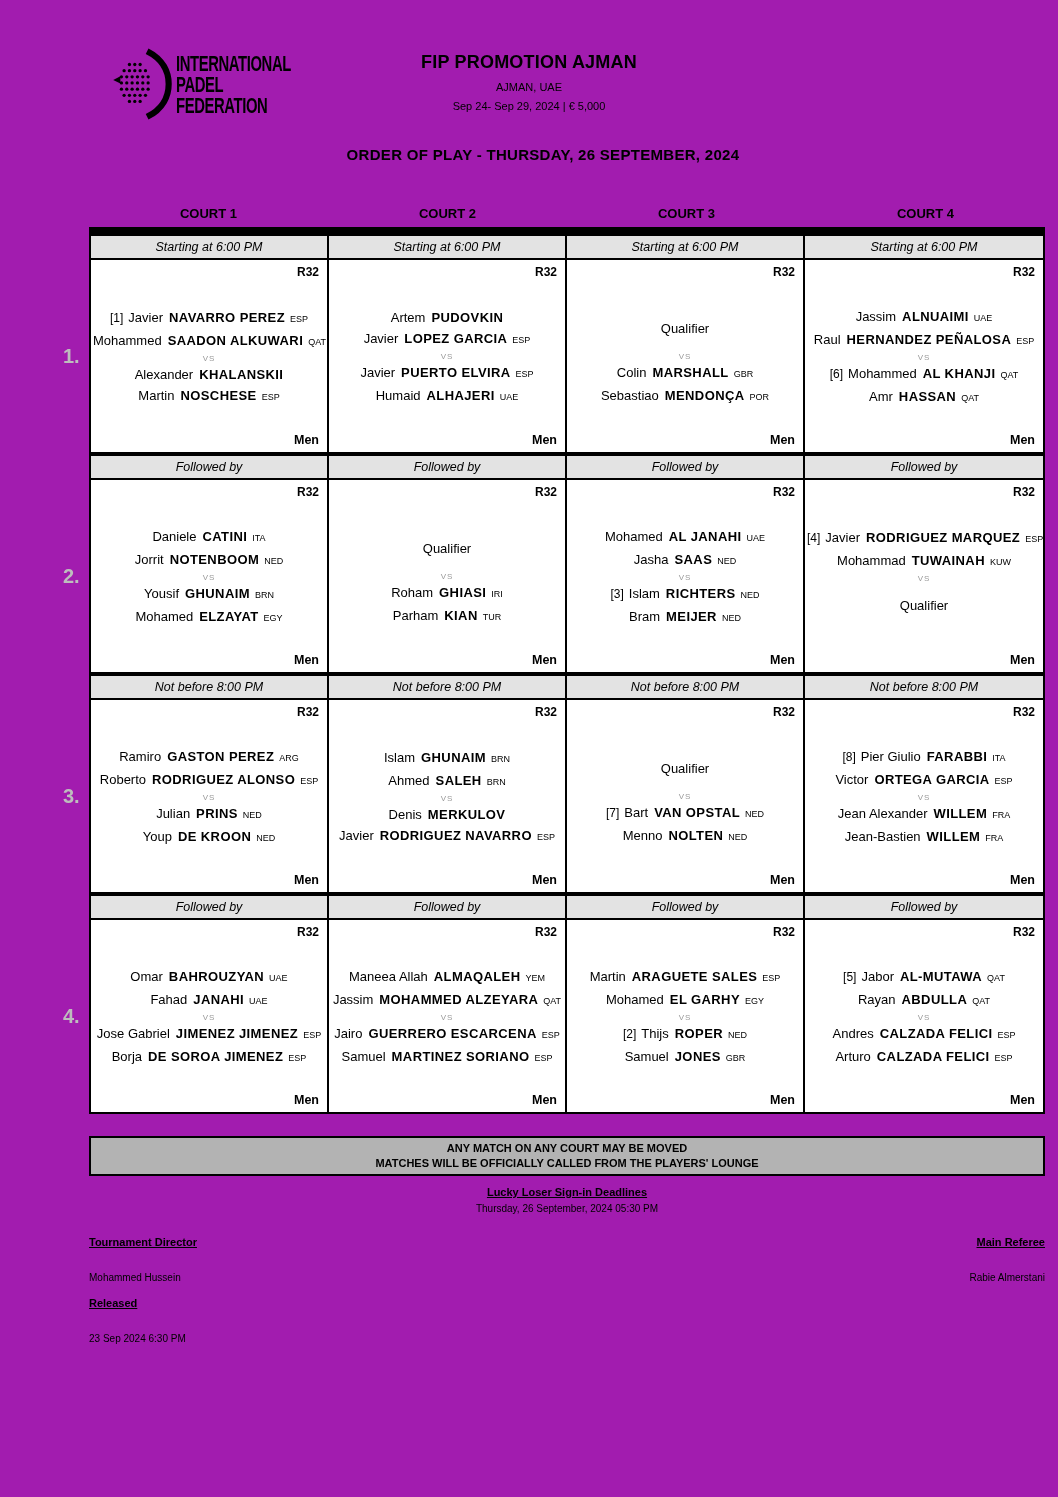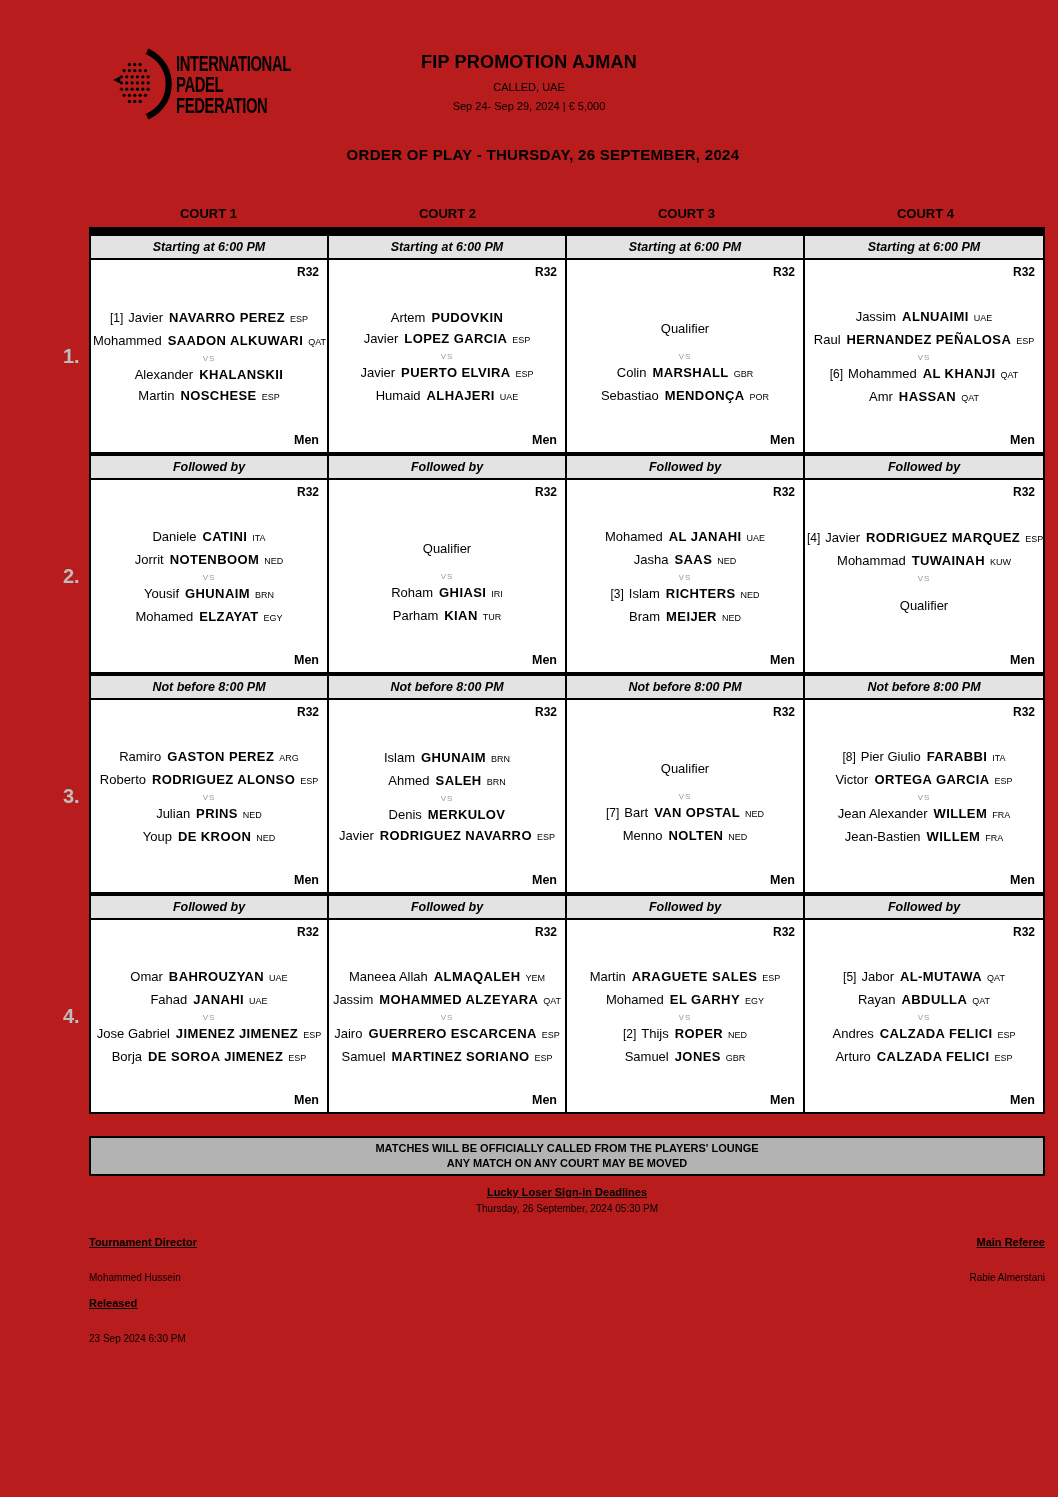--- a/index.html
+++ b/index.html
@@ -1,37 +1,37 @@
 <!DOCTYPE html>
 <html><head>
 <meta charset="utf-8">
 <style>
   html,body{margin:0;padding:0;background:#ffffff;}
   body{width:1058px;height:1497px;position:relative;font-family:"Liberation Sans",sans-serif;color:#000;}
-  .page{position:absolute;inset:0;background:#b91c1c;}
+  .page{position:absolute;inset:0;background:#a21caf;}
 
   
   .logo{position:absolute;left:110px;top:46px;display:flex;align-items:center;}
   .logo svg{display:block;}
   .logo-text{font-weight:bold;font-size:19px;line-height:19px;letter-spacing:-0.5px;
              transform:scaleX(0.78) scaleY(1.12);transform-origin:left center;white-space:nowrap;}
   .header-center{position:absolute;left:0;right:0;top:52px;text-align:center;}
   .event-title{font-size:18px;font-weight:bold;letter-spacing:0.2px;}
   .event-location{font-size:11px;margin-top:8px;}
   .event-dates{font-size:11px;margin-top:7px;}
   .order-title{position:absolute;left:0;right:0;top:146px;text-align:center;font-size:15px;font-weight:bold;letter-spacing:0.3px;margin-left:28px;}
 
   
   .schedule{position:absolute;left:68px;top:206px;width:956px;padding-left:21px;}
   .court-titles{display:grid;grid-template-columns:repeat(4,1fr);text-align:center;
                 font-weight:bold;font-size:13px;padding-bottom:6px;}
   .top-bar{height:7px;background:#000;}
   .time-row{display:grid;grid-template-columns:repeat(4,1fr);background:#e3e3e3;
             border:2px solid #000;}
-  .time-cell{font-size:12.5px;font-weight:bold;font-style:italic;text-align:center;
+  .time-cell{font-size:12.5px;font-weight:normal;font-style:italic;text-align:center;
              padding:4px 0;border-right:2px solid #000;}
   .time-cell:last-child{border-right:none;}
   .match-row{display:grid;grid-template-columns:repeat(4,1fr);border-left:2px solid #000;
              border-right:2px solid #000;border-bottom:2px solid #000;position:relative;}
   .match-cell{height:192px;position:relative;border-right:2px solid #000;background:#fff;}
   .match-cell:last-child{border-right:none;}
   .round-label{position:absolute;top:5px;right:8px;font-size:12px;font-weight:bold;}
   .cat-label{position:absolute;bottom:5px;right:8px;font-size:12.5px;font-weight:bold;}
   .teams{position:absolute;left:2px;right:2px;top:25px;bottom:23px;display:flex;
          flex-direction:column;justify-content:center;}
@@ -107,21 +107,21 @@
     </svg>
     <div class="logo-text">
       <div>INTERNATIONAL</div>
       <div>PADEL</div>
       <div>FEDERATION</div>
     </div>
   </div>
 
   <div class="header-center">
     <div class="event-title">FIP PROMOTION AJMAN</div>
-    <div class="event-location">CALLED, UAE</div>
+    <div class="event-location">AJMAN, UAE</div>
     <div class="event-dates">Sep 24- Sep 29, 2024  |  € 5,000</div>
   </div>
 
   <div class="order-title">ORDER OF PLAY - THURSDAY, 26 SEPTEMBER, 2024</div>
 
   <div class="schedule">
     <div class="court-titles" id="court-titles">
         <div class="court-title">COURT 1</div>
         <div class="court-title">COURT 2</div>
         <div class="court-title">COURT 3</div>
@@ -405,22 +405,22 @@
                   <div class="player-line"><span class="first">Arturo</span><span class="last">CALZADA FELICI</span><span class="cc">ESP</span></div>
                 </div>
               </div>
               <div class="cat-label">Men</div>
             </div>
           </div>
         </div>
       </div>
 
     <div class="notice">
+      <div>ANY MATCH ON ANY COURT MAY BE MOVED</div>
       <div>MATCHES WILL BE OFFICIALLY CALLED FROM THE PLAYERS' LOUNGE</div>
-      <div>ANY MATCH ON ANY COURT MAY BE MOVED</div>
     </div>
 
     <div class="lucky">
       <div class="lucky-title">Lucky Loser Sign-in Deadlines</div>
       <div class="lucky-deadline">Thursday, 26 September, 2024 05:30 PM</div>
     </div>
 
     <div class="footer">
       <div class="foot-left">
         <div class="foot-label">Tournament Director</div>

